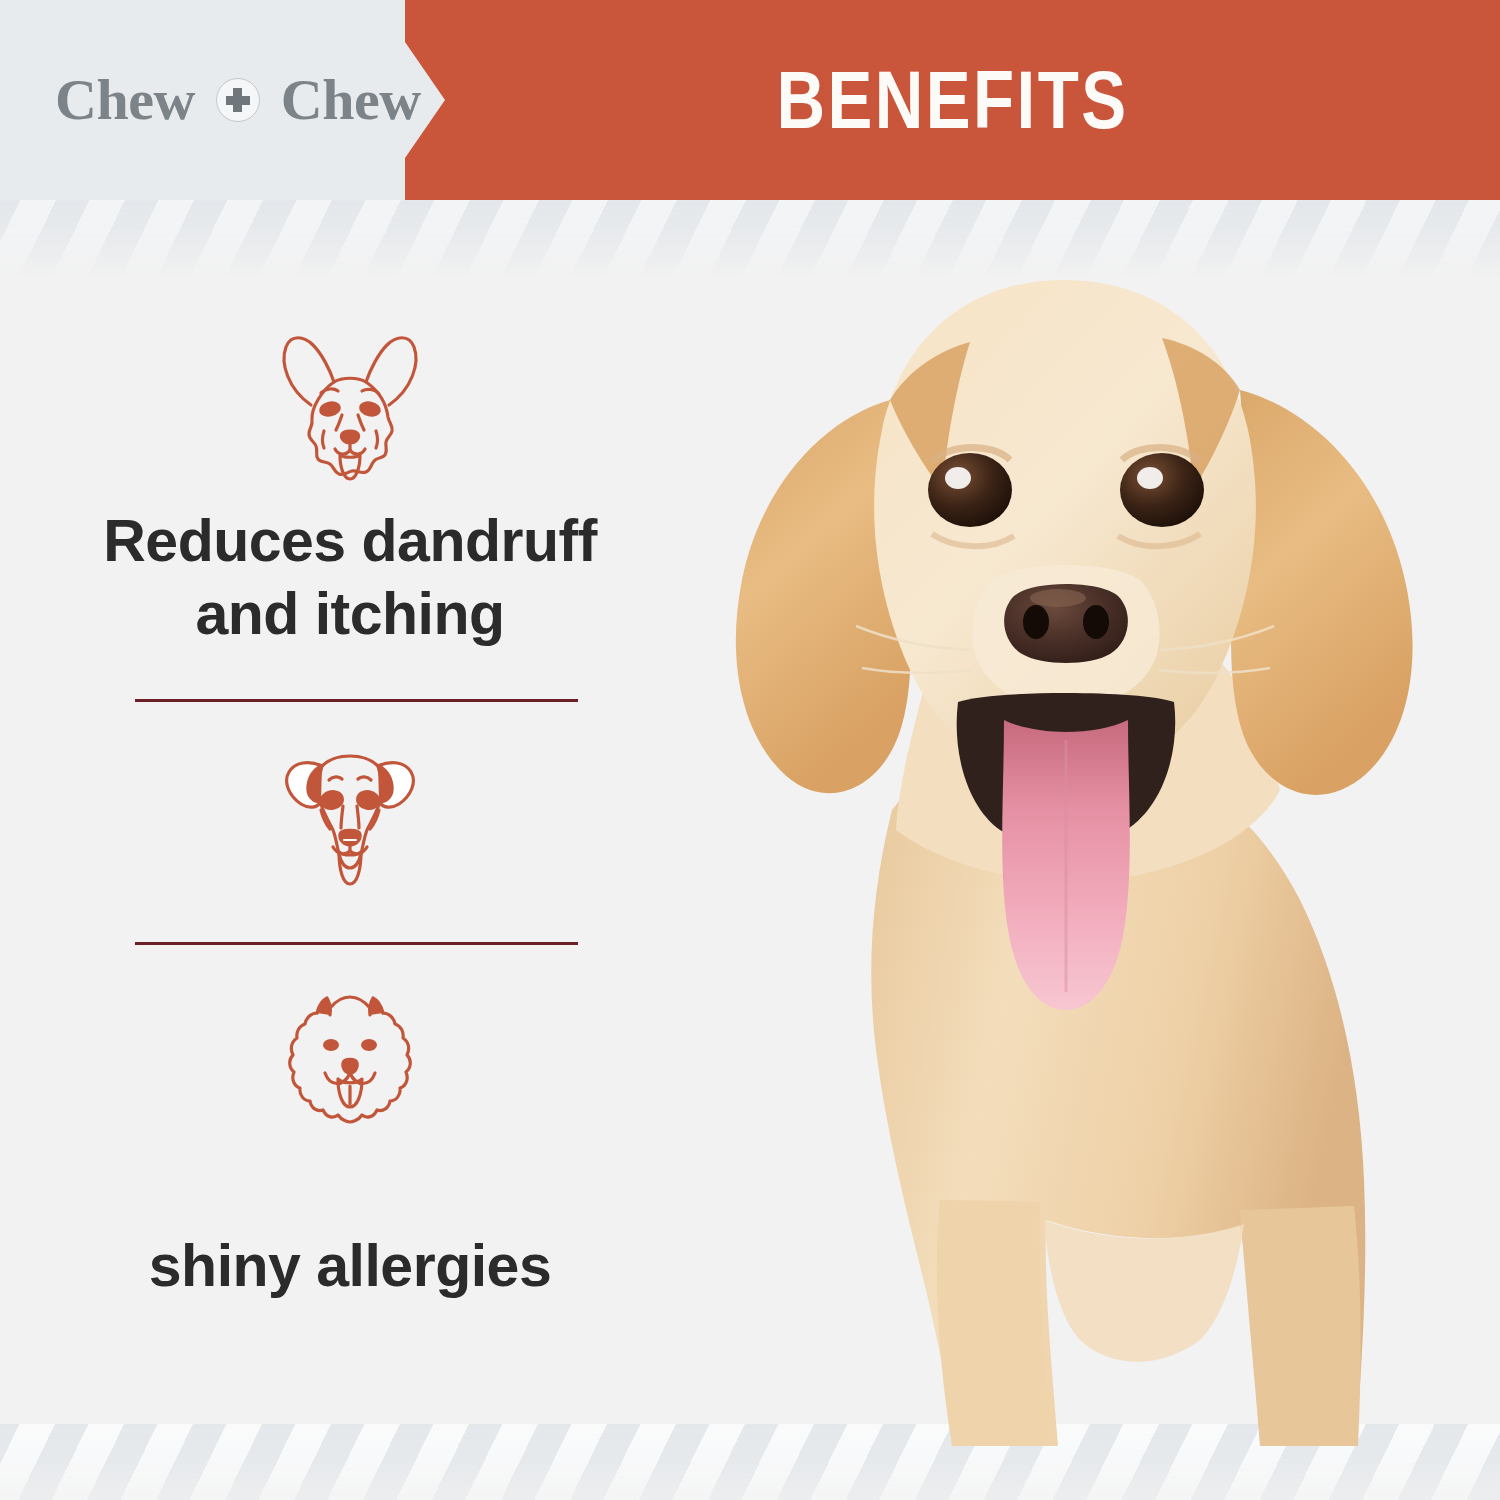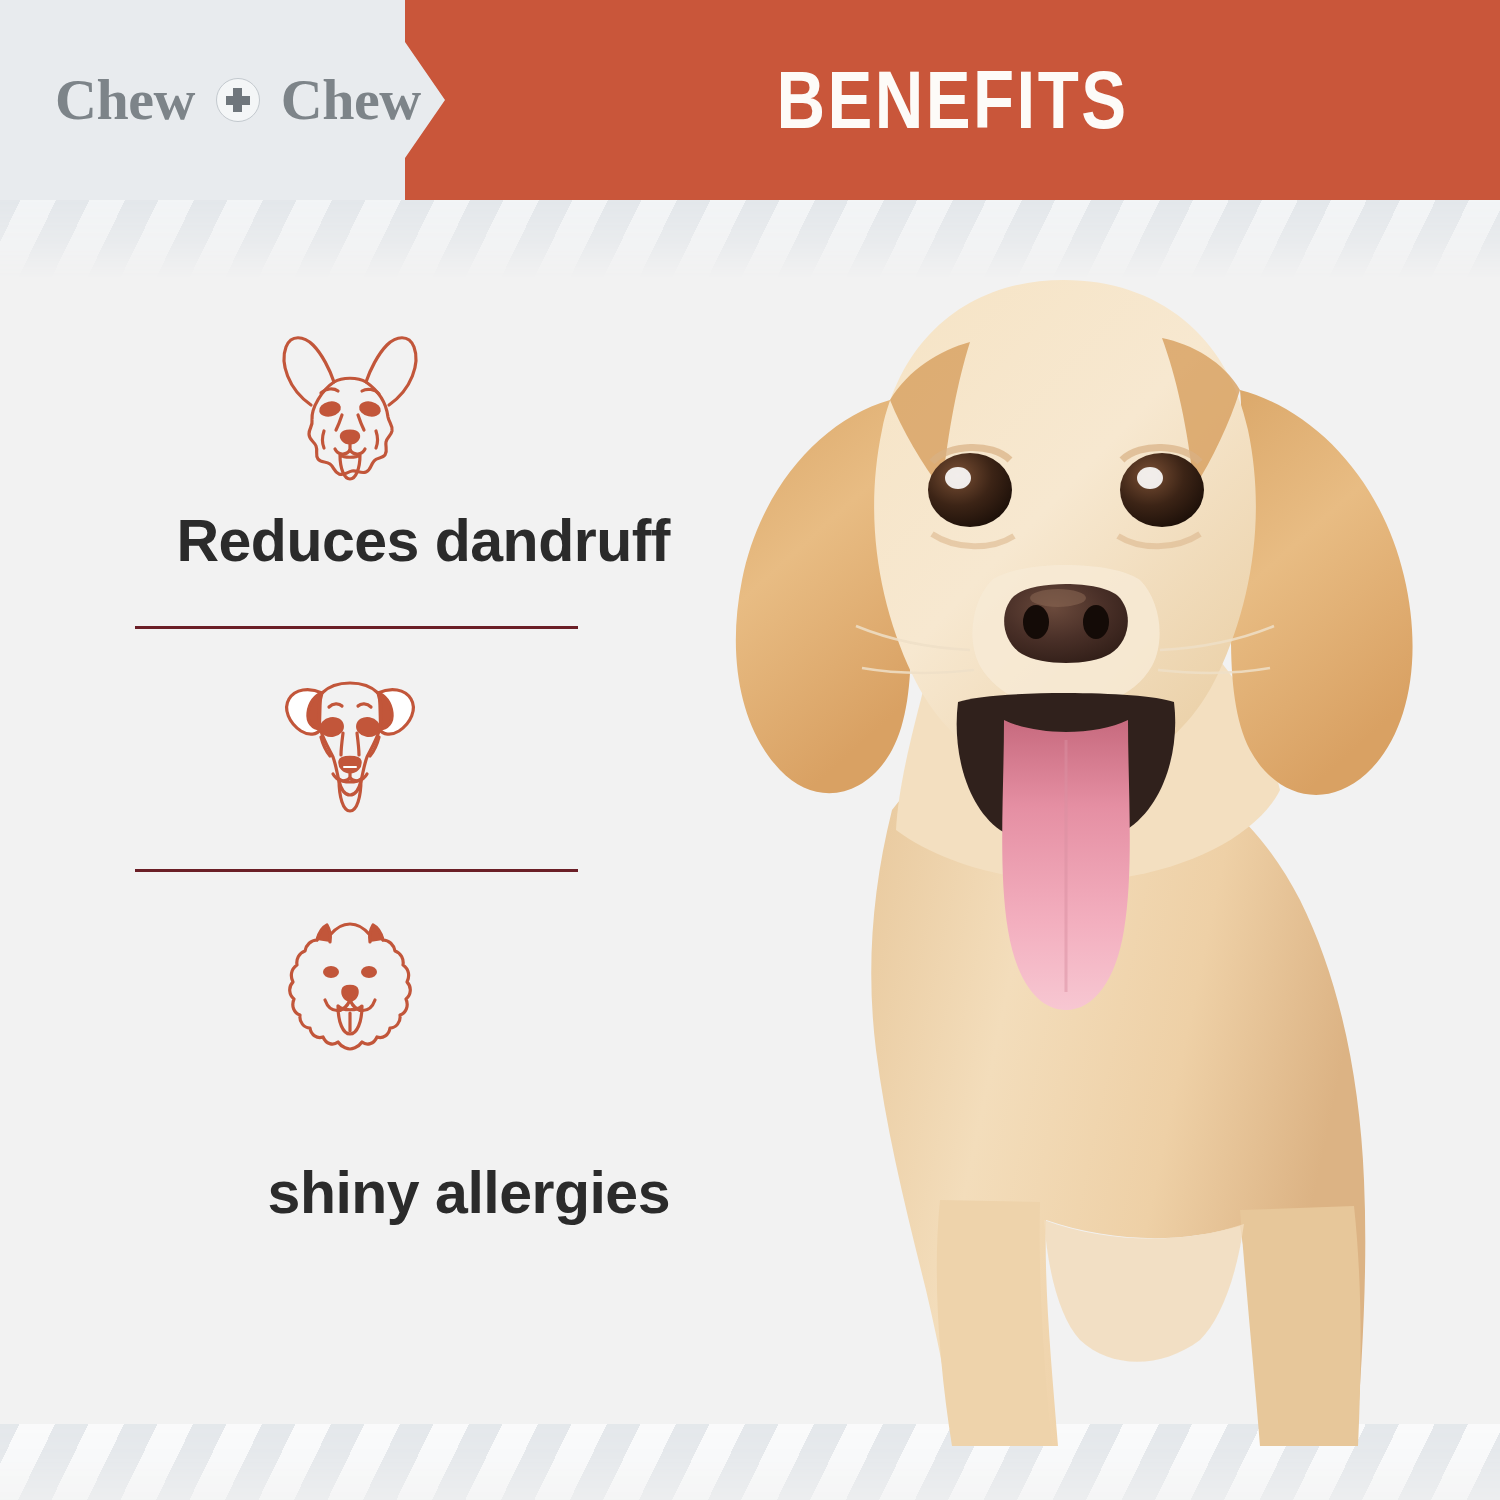--- a/index.html
+++ b/index.html
@@ -136,21 +136,21 @@
   
   .benefits {
     position: absolute;
     left: 0;
     top: 305px;
     width: 700px;
   }
   .benefit {
     position: relative;
     width: 700px;
-    text-align: right;
+    text-align: center;
   }
   .benefit-icon {
     display: block;
     margin: 0 auto;
   }
   .benefit-text {
     color: #2b2b2b;
     font-weight: bold;
     font-size: 59px;
     line-height: 1.24;
@@ -241,20 +241,21 @@
           <path d="M86 116 L86 123"></path>
 
           <path d="M86 123 C82 129 74 128 71 122"></path>
           <path d="M86 123 C90 129 98 128 101 122"></path>
 
           <path d="M76 128 C76 141 80 152 86 152 C92 152 96 141 96 128 C92 131 80 131 76 128 Z"></path>
         </g>
       </svg>
       <div class="benefit-text b1-text">
         <span>Reduces dandruff</span><br>
+        <span>and itching</span>
       </div>
       <div class="benefit-divider b1-div"></div>
     </div>
 
     <div class="benefit">
       <svg class="benefit-icon b2-icon" viewBox="0 0 162 140">
         <g fill="none" stroke="#c2563a" stroke-width="3.2" stroke-linecap="round" stroke-linejoin="round">
 
           <path d="M53 18 C40 12 26 14 20 24 C14 34 20 48 32 56 C40 61 48 60 52 54" fill="#ffffff"></path>
           <path d="M53 18 C46 20 40 28 39 38 C38 47 43 54 52 54" fill="#c2563a" stroke="#c2563a"></path>

